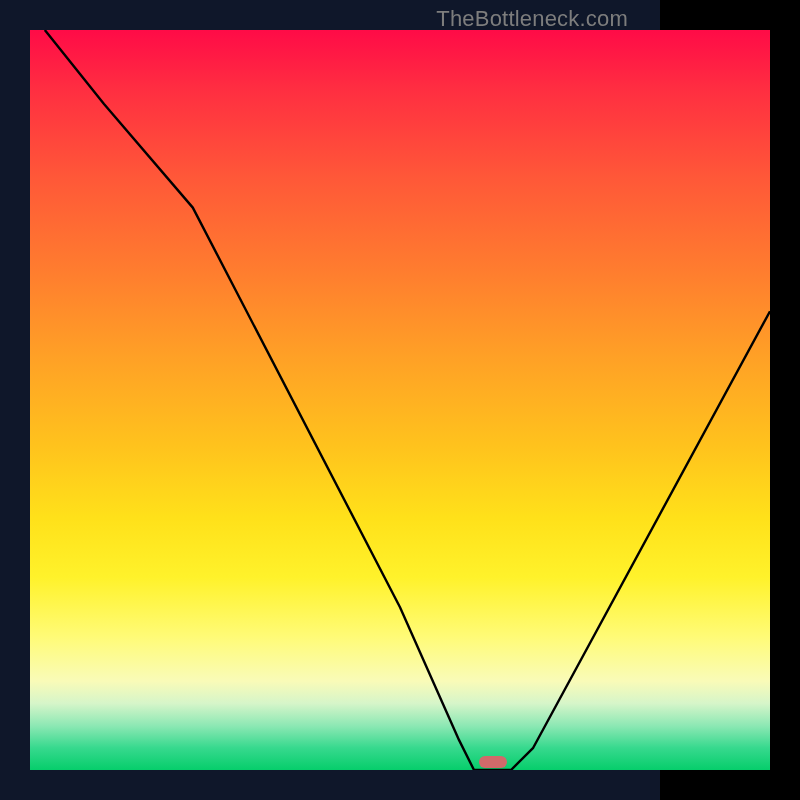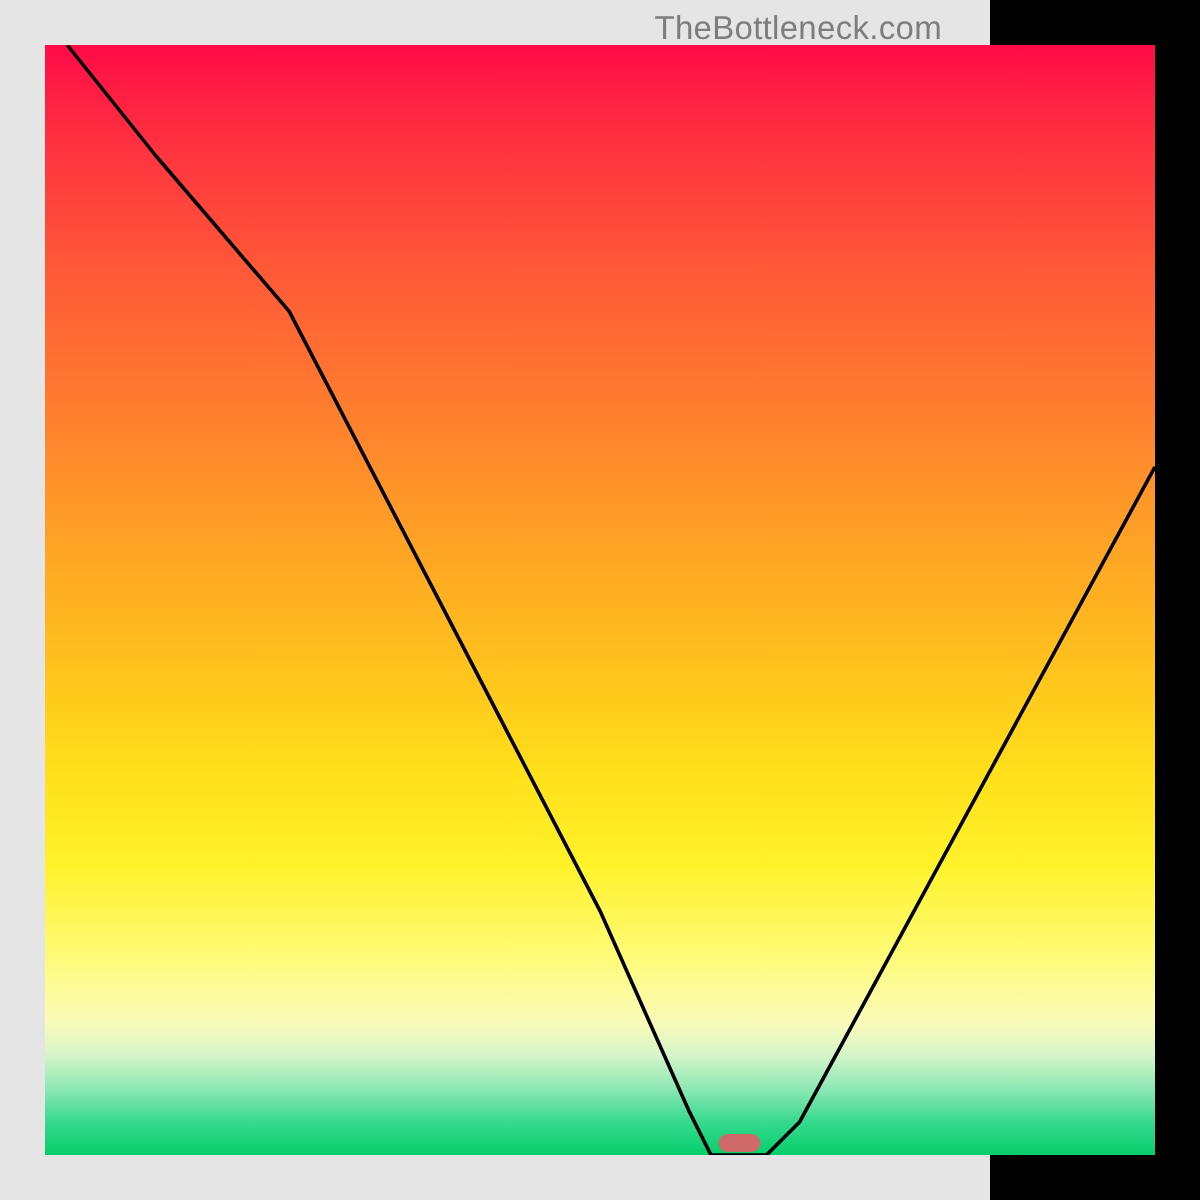--- a/index.html
+++ b/index.html
@@ -8,21 +8,21 @@
     width: 800px;
     height: 800px;
     overflow: hidden;
     background: #000;
     font-family: Arial, Helvetica, sans-serif;
   }
   .frame {
     position: relative;
     width: 660px;
     height: 800px;
-    background: #e5e5e5;
+    background: #0f172a;
   }
   .plot {
     position: absolute;
     left: 30px;
     top: 30px;
     width: 740px;
     height: 740px;
     overflow: hidden;
     
     background: linear-gradient(to bottom,

